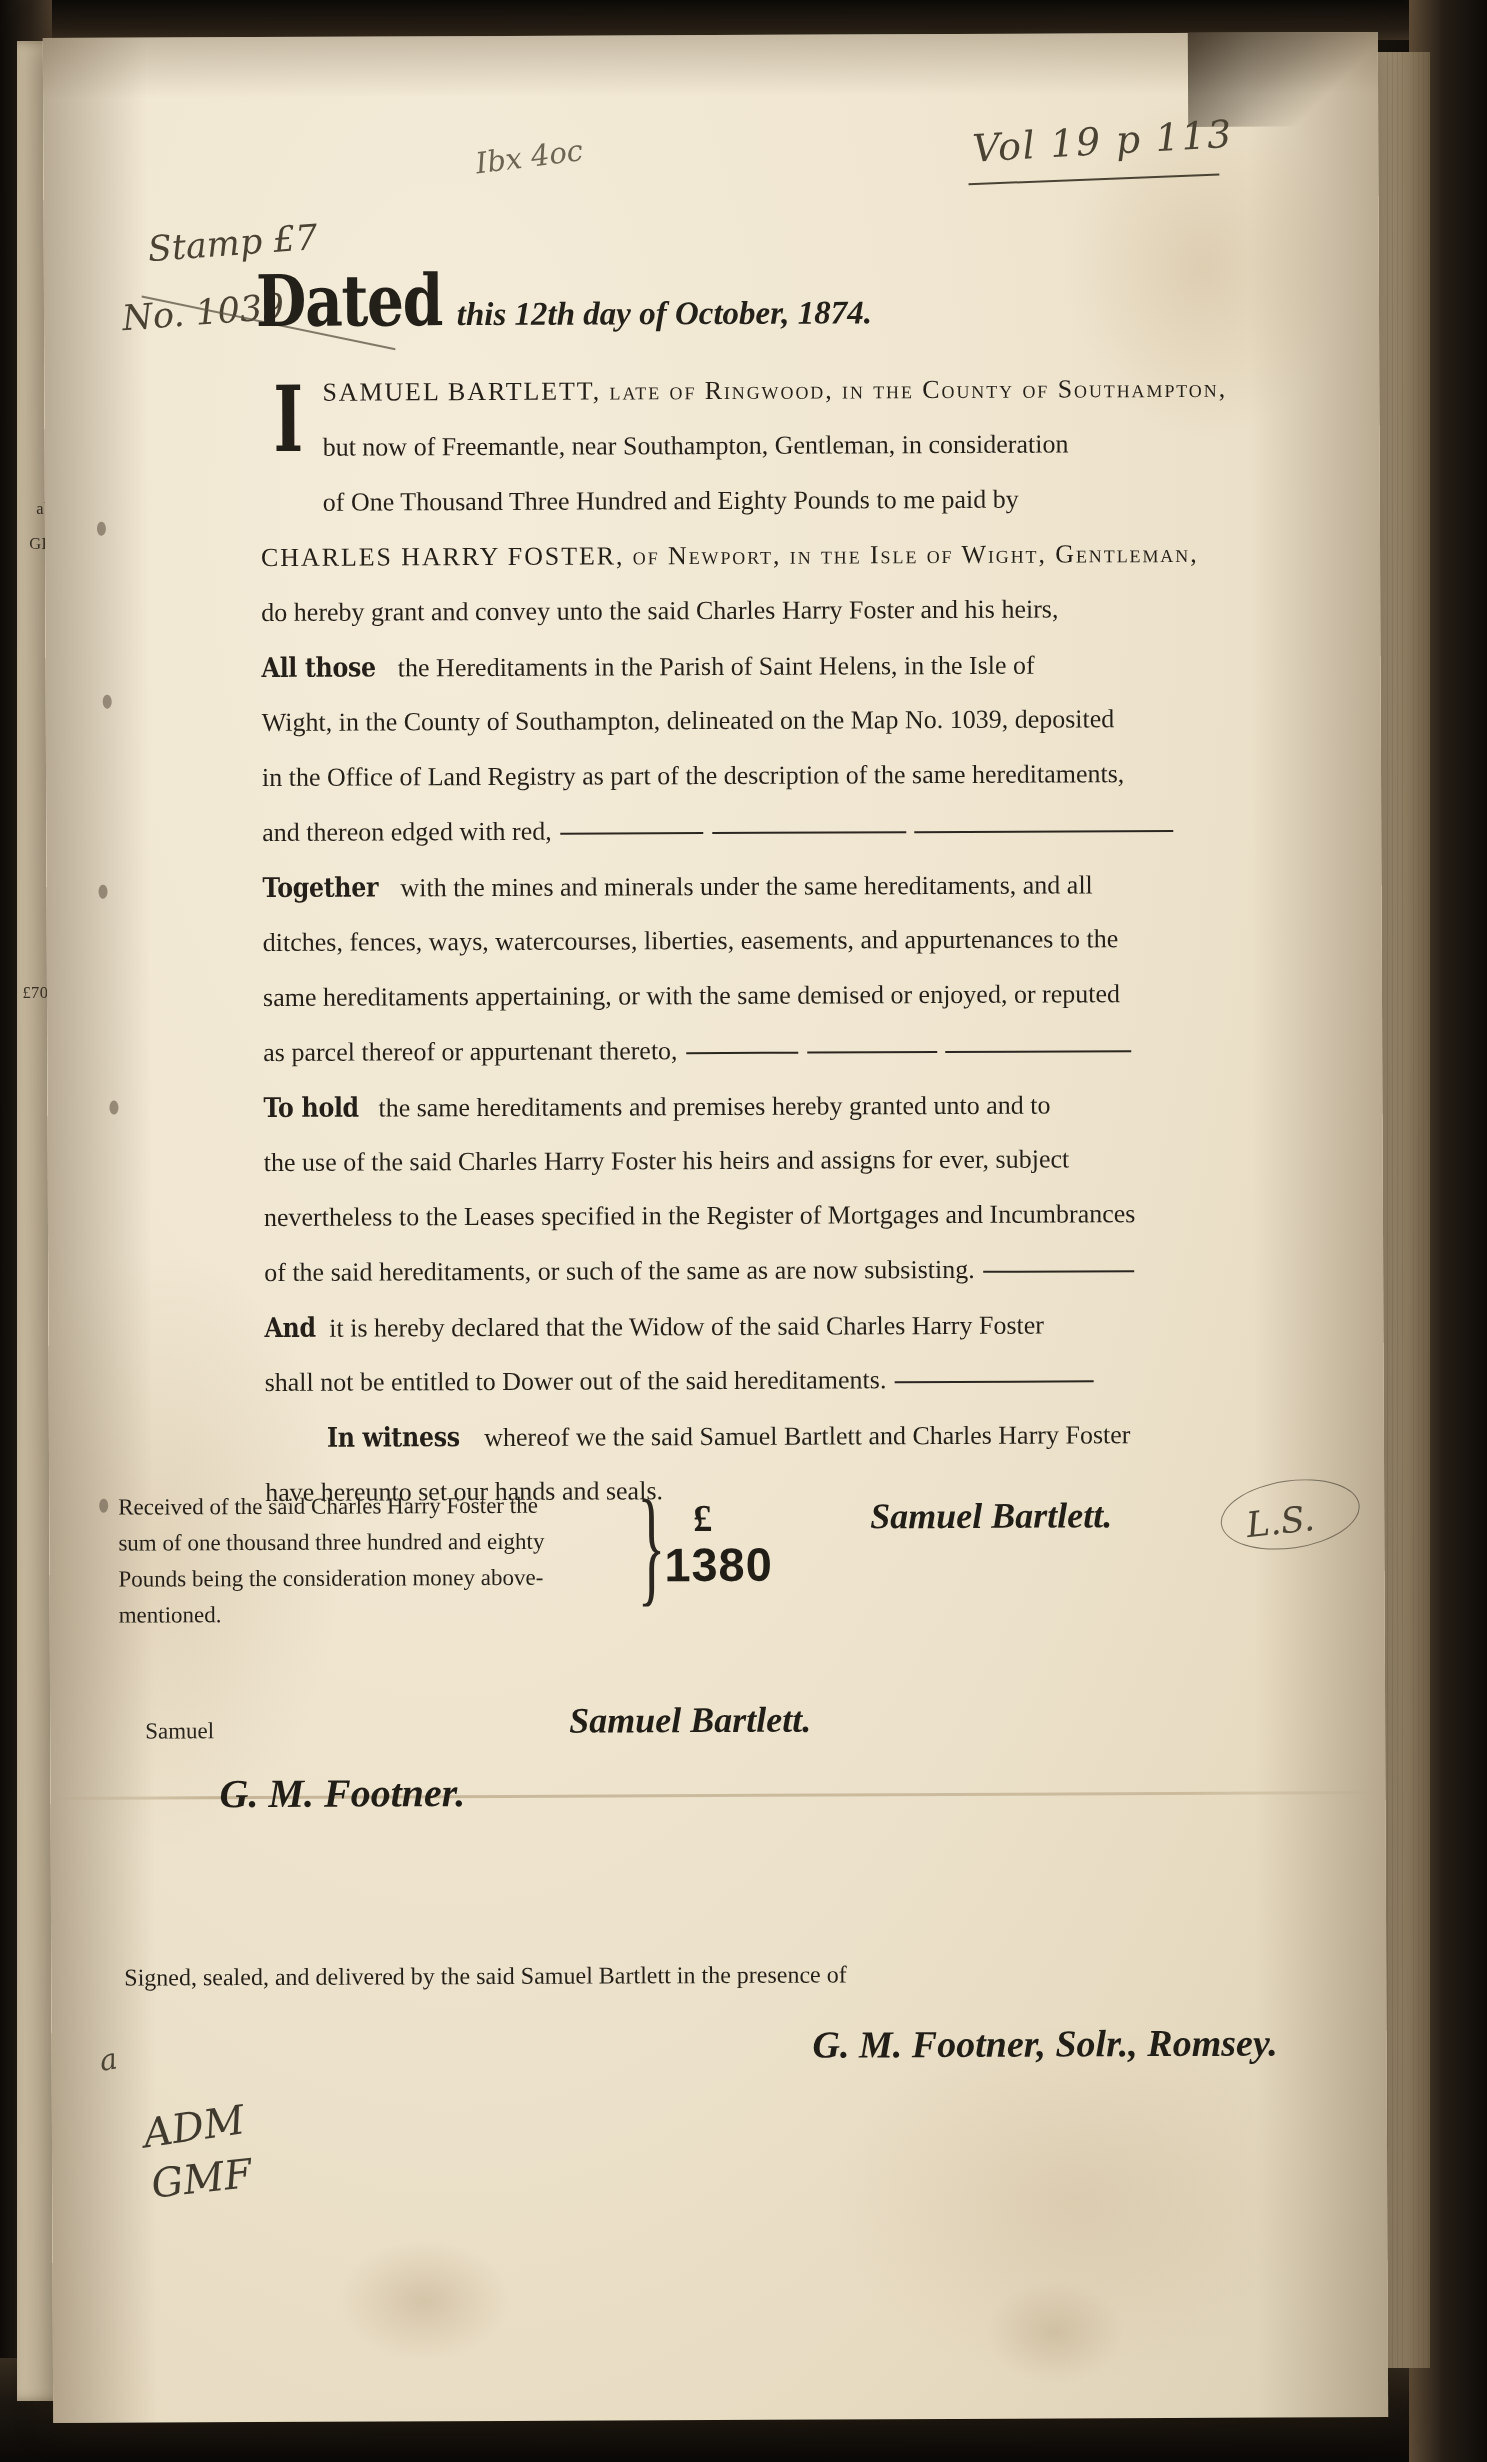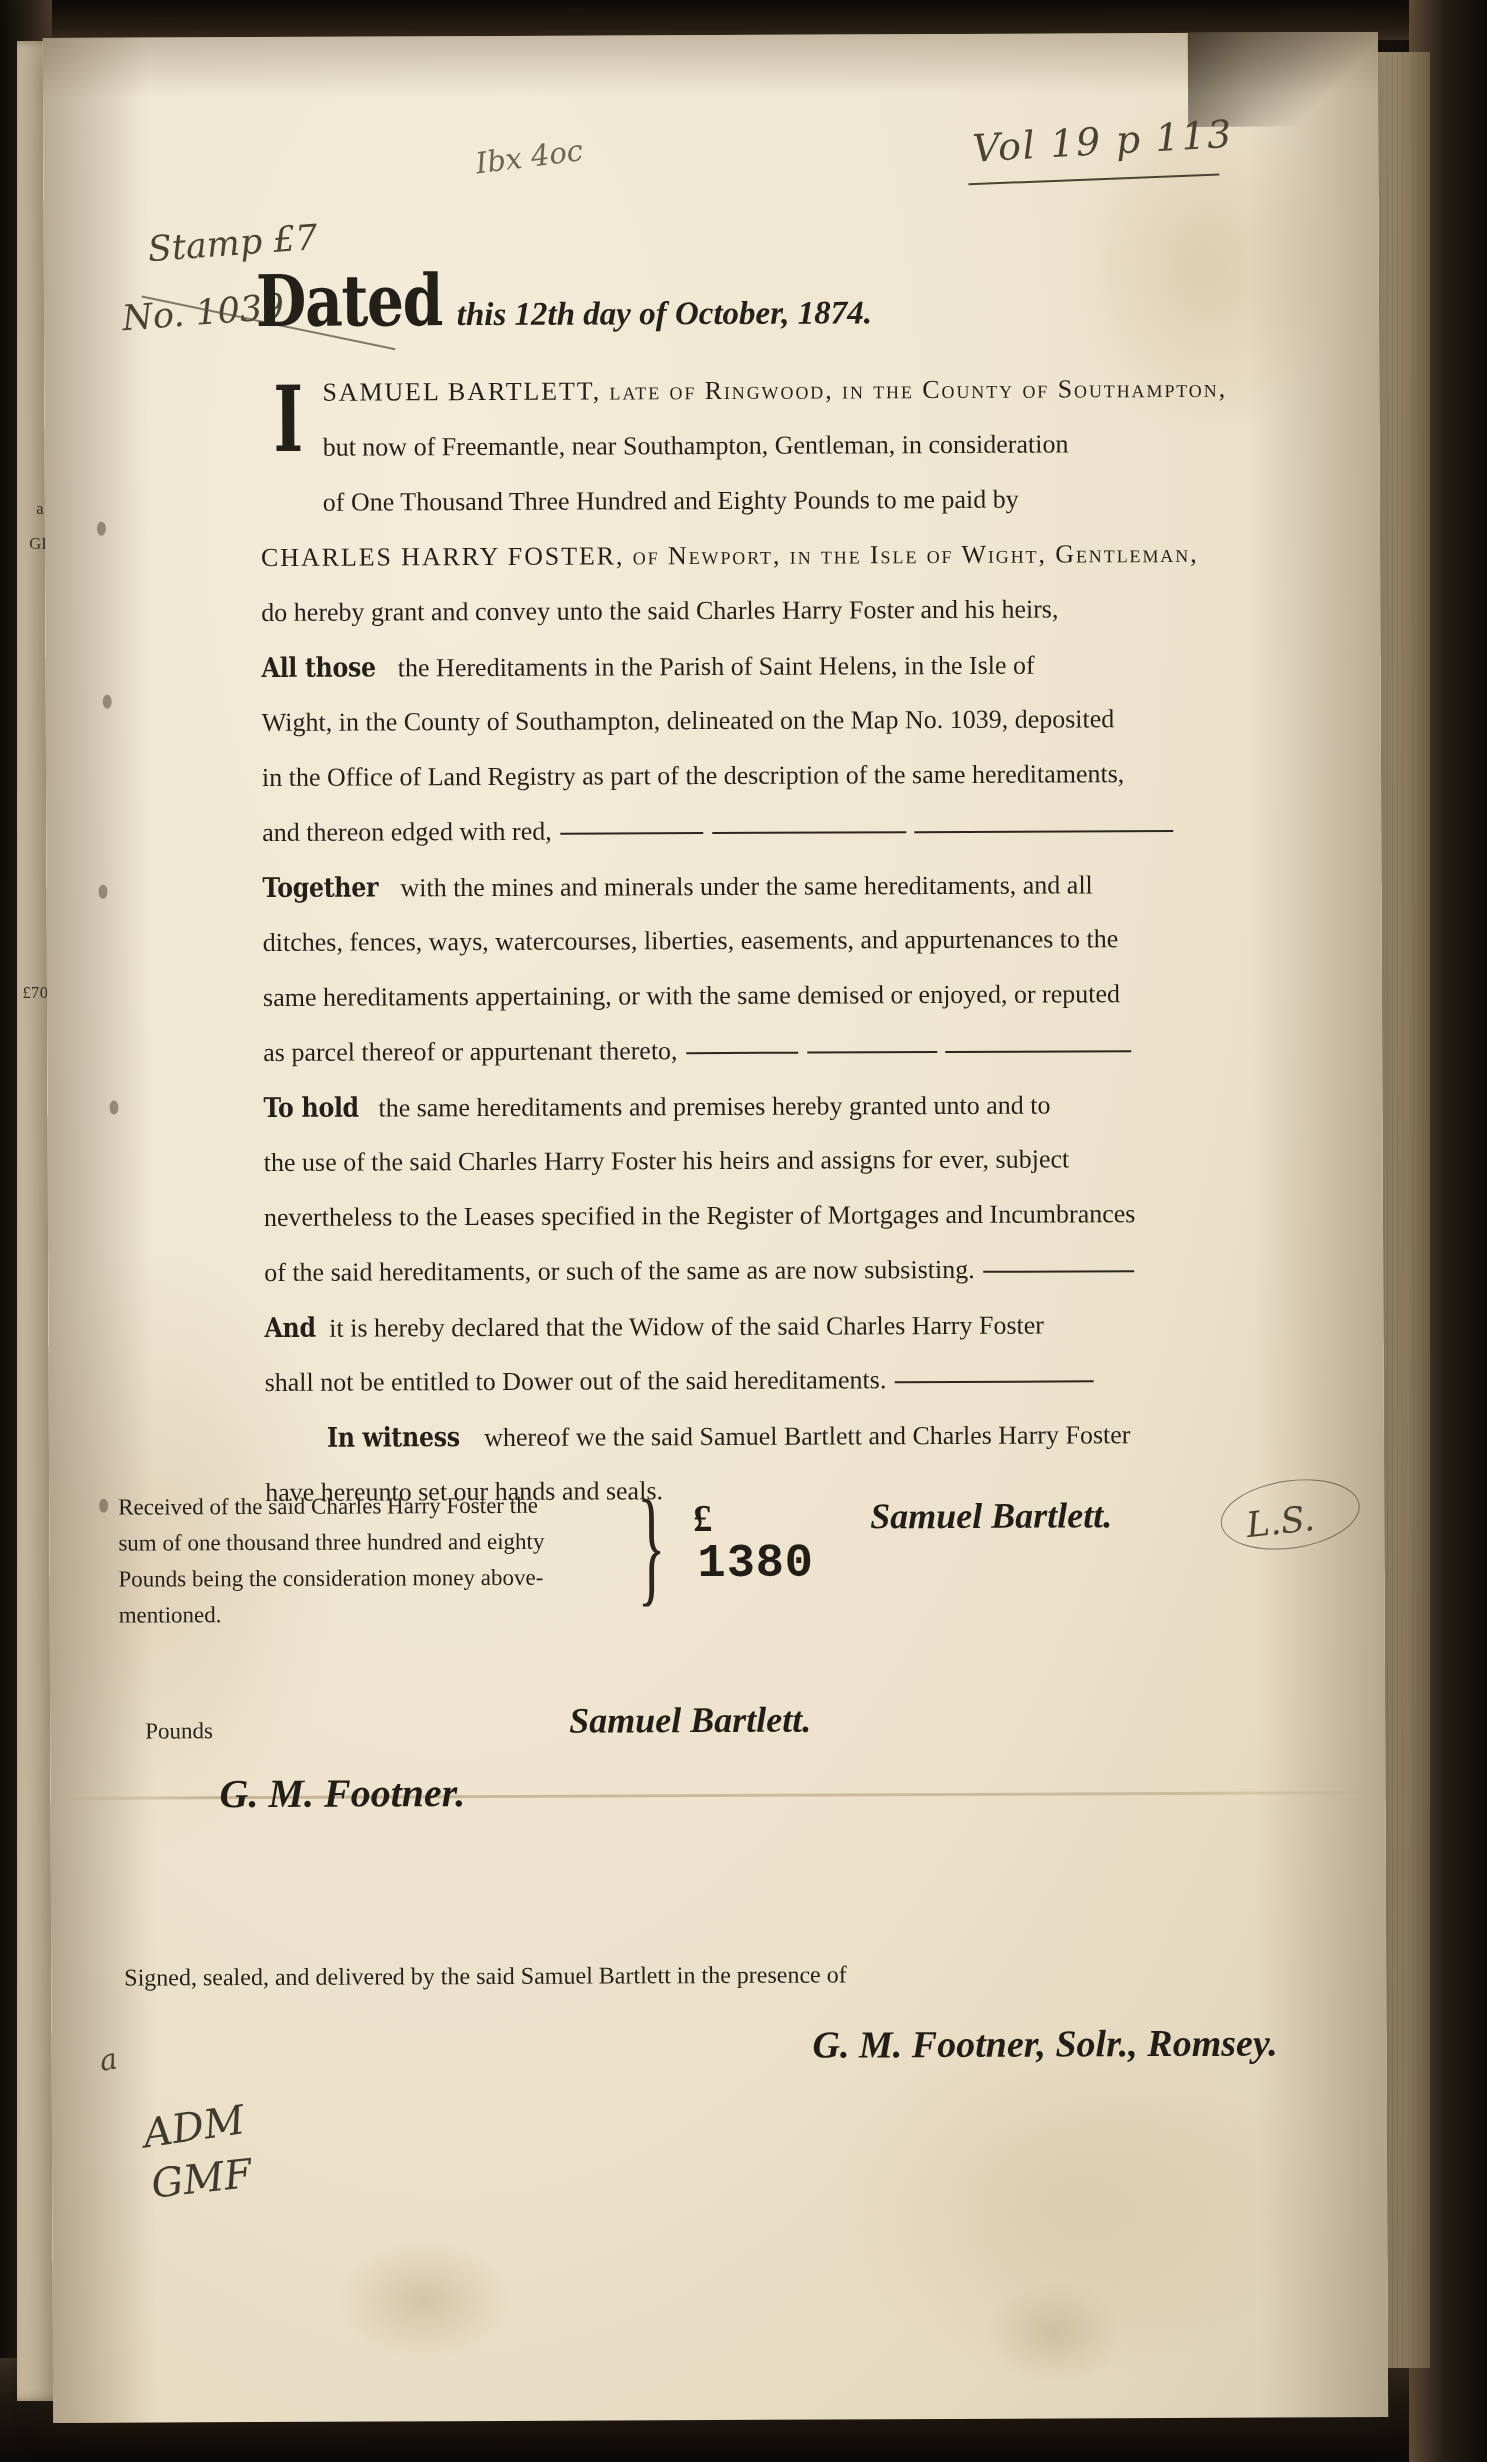--- a/index.html
+++ b/index.html
@@ -281,22 +281,22 @@
   .amount-pound {
     position: absolute;
     left: 644px; top: 1461px;
     font-family: "Liberation Serif", serif;
     font-weight: bold;
     font-size: 38px;
     color: #211d17;
   }
   .amount-num {
     position: absolute;
-    left: 648px; top: 1502px;
-    font-family: Liberation Mono, monospace;
+    left: 615px; top: 1502px;
+    font-family: Liberation Sans, sans-serif;
     font-weight: bold;
     font-size: 47px;
     color: #211d17;
     letter-spacing: 0.9px;
   }
   .sig {
     position: absolute;
     font-family: "Liberation Serif", serif;
     font-style: italic;
     font-weight: bold;
@@ -459,21 +459,21 @@
         <div>mentioned.</div>
       </div>
       <div class="brace">}</div>
       <span class="amount-pound">£</span>
       <span class="amount-num">1380</span>
 
       <span class="sig sig-1">Samuel Bartlett.</span>
       <div class="hw-ls-oval"></div>
       <span class="hw-ls">L.S.</span>
 
-      <span class="witness-label">Pounds</span>
+      <span class="witness-label">Samuel</span>
       <span class="sig sig-2">Samuel Bartlett.</span>
       <span class="sig sig-3">G. M. Footner.</span>
 
       <span class="signed-line">Signed, sealed, and delivered by the said Samuel Bartlett in the presence of</span>
       <span class="sig sig-4">G. M. Footner, Solr., Romsey.</span>
 
       <span class="handwriting hw-bottom3">a</span>
       <span class="handwriting hw-bottom1">ADM</span>
       <span class="handwriting hw-bottom2">GMF</span>
 

